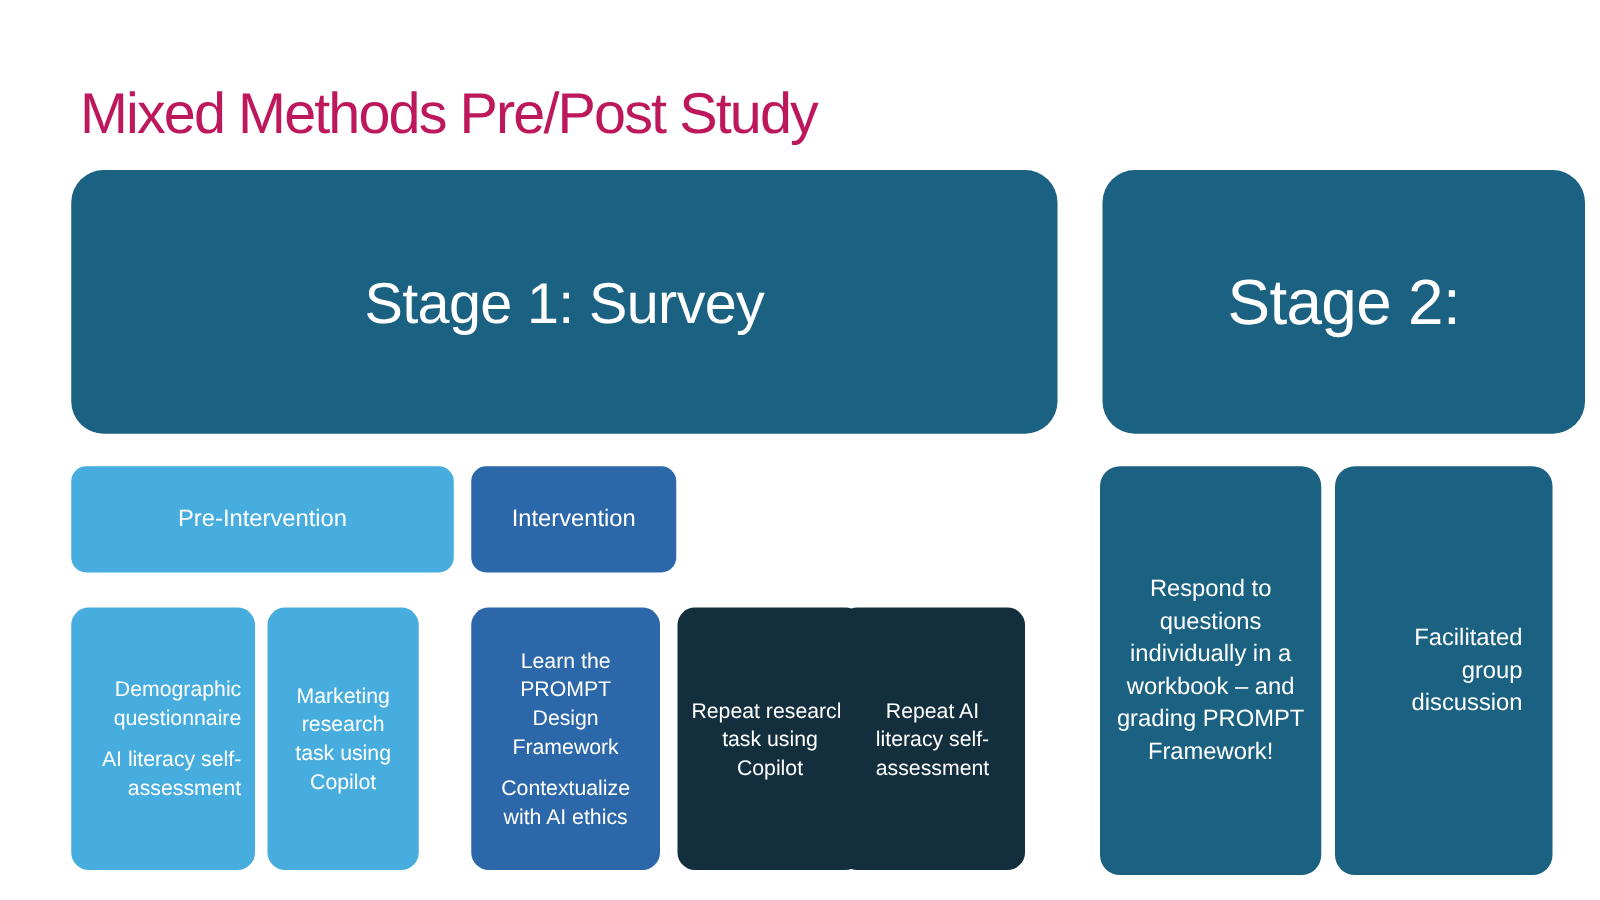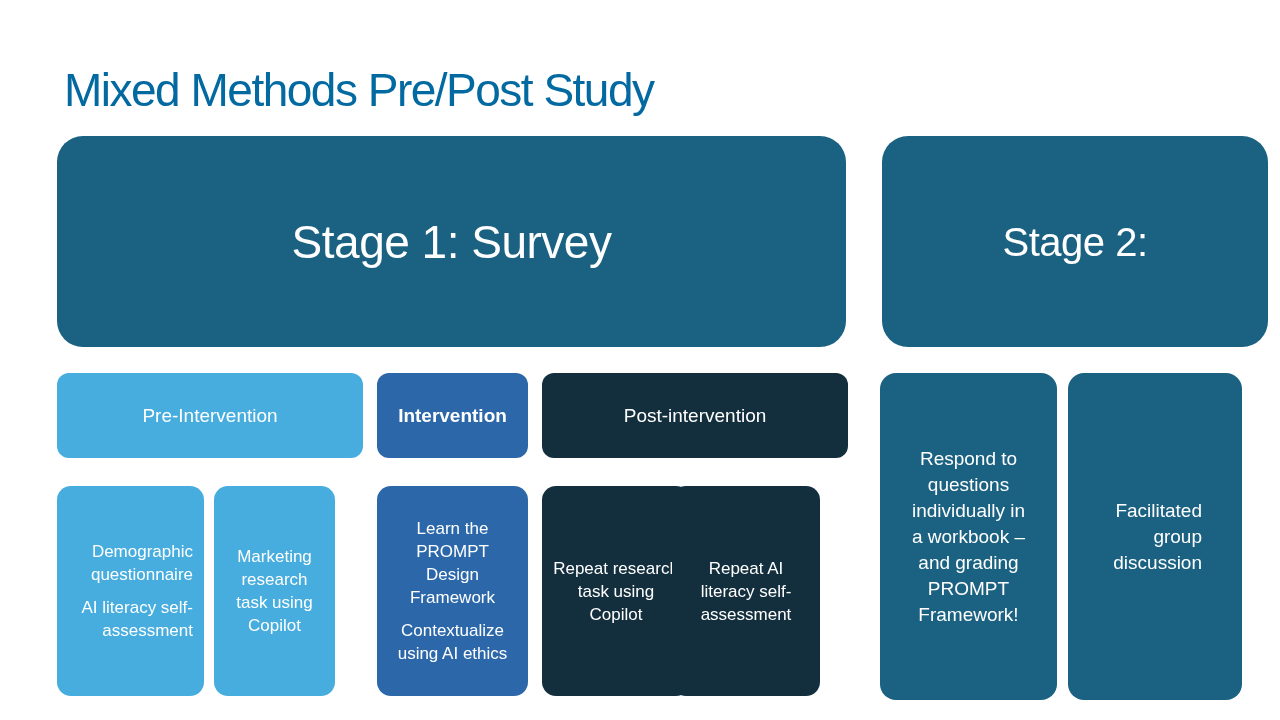--- a/index.html
+++ b/index.html
@@ -7,59 +7,59 @@
     position:relative;
     width:1280px; height:720px;
     background:#ffffff;
     font-family:"Liberation Sans", sans-serif;
     overflow:hidden;
   }
   .slide-title {
     position:absolute; left:64px; top:64px;
     font-size:46px; line-height:52px;
     letter-spacing:-1.5px;
-    color:#0369a1;
+    color:#be185d;
     white-space:nowrap;
   }
   .box {
     position:absolute;
     display:flex; flex-direction:column;
     align-items:center; justify-content:center;
     text-align:center;
     color:#ffffff;
     box-sizing:border-box;
   }
   .teal   { background:#1b6181; }
   .lblue  { background:#46adde; }
   .mblue  { background:#2c68a9; }
   .navy   { background:#132f3e; }
 
   
   .stage { border-radius:26px; top:136px; height:211px; }
   #stage1 { left:57px;  width:789px; font-size:46px; letter-spacing:-0.5px; }
-  #stage2 { left:882px; width:386px; font-size:40px; line-height:58px; letter-spacing:-0.5px; }
+  #stage2 { left:882px; width:386px; font-size:51px; line-height:58px; letter-spacing:-0.5px; }
 
   
   .phase { top:373px; height:85px; border-radius:12px; font-size:19px; line-height:24px; padding:12px 10px; }
   #phase-pre  { left:57px;  width:306px; }
-  #phase-mid  { left:377px; width:151px;font-weight:bold; }
+  #phase-mid  { left:377px; width:164px; }
   #phase-post { left:542px; width:306px; }
 
   
   .card { top:486px; height:210px; border-radius:14px; font-size:17px; line-height:23px; padding:0 11px; }
   .card p { margin:5px 0; }
   #card-demographic { left:57px;  width:147px;text-align:right; }
   #card-marketing   { left:214px; width:121px; }
   #card-learn       { left:377px; width:151px;align-items:center; }
   #card-repeat-task { left:542px; width:148px; }
   #card-repeat-ai   { left:672px; width:148px; }
 
   
   .tallcard { top:373px; height:327px; border-radius:16px; font-size:19px; line-height:26px; }
-  .tallcard p { margin:16px; }
+  .tallcard p { margin:0; }
   #card-respond     { left:880px;  width:177px; padding:0 11px; }
   #card-facilitated { left:1068px; width:174px; padding:0 24px;text-align:right; }
 </style>
 </head>
 <body>
 
 <div class="slide">
 
   <div class="slide-title">Mixed Methods Pre/Post Study</div>
 
@@ -72,36 +72,33 @@
   </div>
 
   <div class="box lblue phase" id="phase-pre">
     <span>Pre-Intervention</span>
   </div>
 
   <div class="box mblue phase" id="phase-mid">
     <span>Intervention</span>
   </div>
 
-  <div class="box navy phase" id="phase-post">
-    <span>Post-intervention</span>
-  </div>
 
   <div class="box lblue card" id="card-demographic">
     <p>Demographic questionnaire</p>
     <p>AI literacy self-assessment</p>
   </div>
 
   <div class="box lblue card" id="card-marketing">
     <p>Marketing research task using Copilot</p>
   </div>
 
   <div class="box mblue card" id="card-learn">
     <p>Learn the PROMPT Design Framework</p>
-    <p>Contextualize using AI ethics</p>
+    <p>Contextualize with AI ethics</p>
   </div>
 
   <div class="box navy card" id="card-repeat-task">
     <p>Repeat research task using Copilot</p>
   </div>
 
   <div class="box navy card" id="card-repeat-ai">
     <p>Repeat AI literacy self-assessment</p>
   </div>
 

